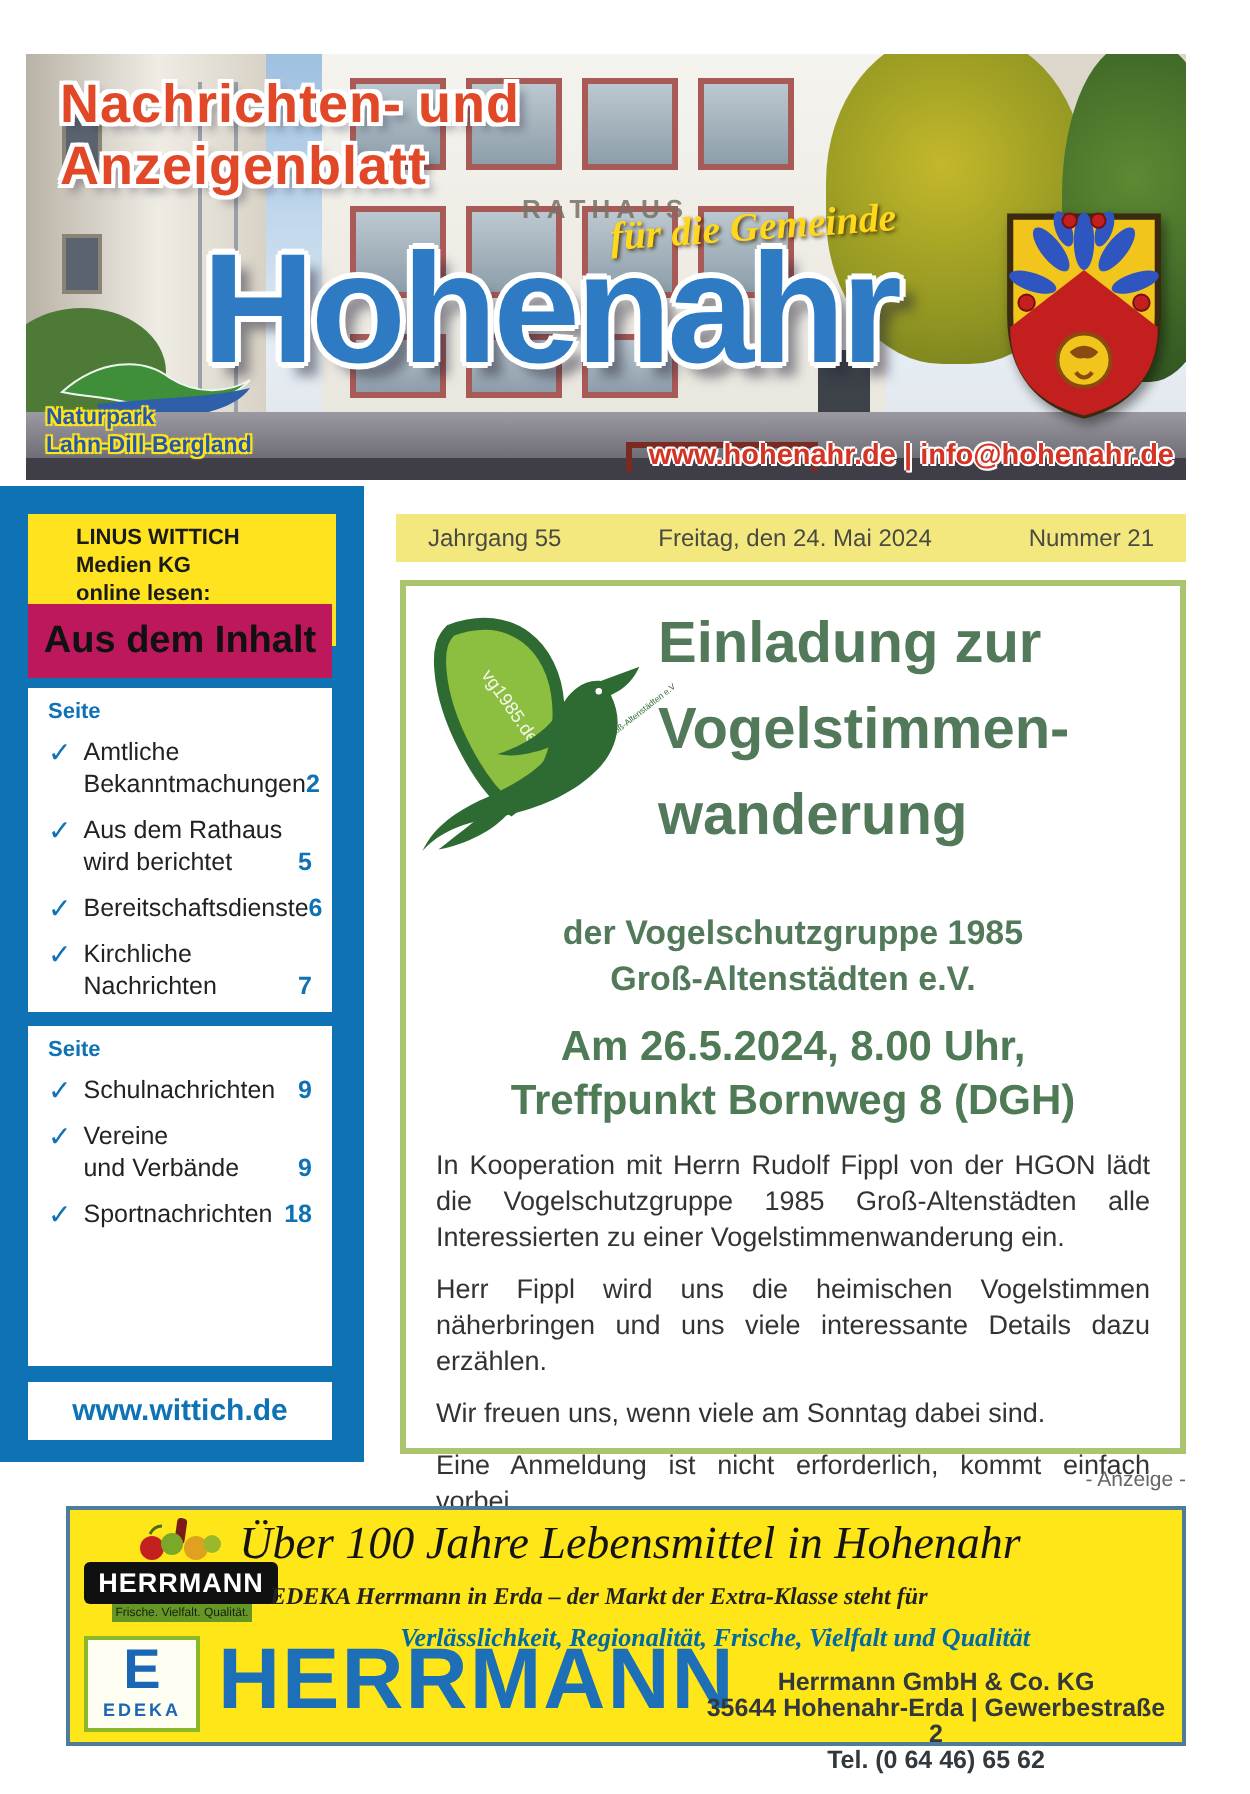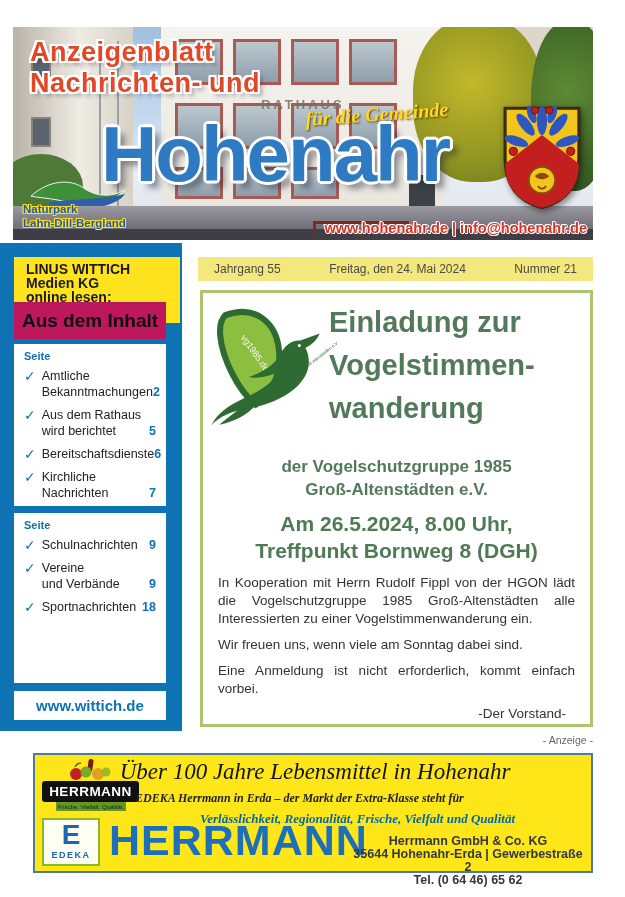--- a/index.html
+++ b/index.html
@@ -42,22 +42,22 @@
   .bldsign{position:absolute;left:248px;top:70px;font-size:13px;letter-spacing:3px;color:rgba(120,112,100,.85);font-weight:bold;}
   .weburl{position:absolute;right:6px;bottom:4px;font-size:14.5px;font-weight:bold;color:#d43424;
           text-shadow:1px 0 #fff,-1px 0 #fff,0 1px #fff,0 -1px #fff,1px 1px #fff,-1px -1px #fff;}
   .naturpark{position:absolute;left:6px;bottom:2px;width:150px;height:62px;}
   .np-text{position:absolute;left:4px;top:26px;font-size:11.5px;font-weight:bold;color:#2458a8;line-height:14px;
            text-shadow:0 0 2px #ffe31e,1px 1px 0 #ffe31e,-1px -1px 0 #ffe31e,1px -1px 0 #ffe31e,-1px 1px 0 #ffe31e;}
   .crest{position:absolute;right:10px;top:76px;width:82px;height:110px;filter:drop-shadow(2px 3px 3px rgba(0,0,0,.45));}
 
   
   .sidebar{position:absolute;left:0;top:243px;width:182px;height:488px;background:#0e72b5;}
-  .pubbox{position:absolute;left:14px;top:14px;width:166px;box-sizing:border-box;background:#ffe31e;
-          padding:5px 12px;font-size:14px;font-weight:bold;color:#1a1a1a;line-height:14px;}
+  .pubbox{position:absolute;left:14px;top:14px;width:154px;box-sizing:border-box;background:#ffe31e;
+          padding:5px 24px;font-size:11px;font-weight:bold;color:#1a1a1a;line-height:14px;}
   .contentsbox{position:absolute;left:14px;top:59px;width:152px;height:37px;background:#be185d;
           display:flex;align-items:center;justify-content:center;font-size:19px;font-weight:bold;color:#111;}
   .tocbox{position:absolute;left:14px;width:152px;background:#fff;box-sizing:border-box;
           padding:6px 10px 4px;overflow:hidden;}
   .tocbox1{top:101px;height:162px;}
   .tocbox2{top:270px;height:170px;}
   .seite{text-align:left;color:#0e72b5;font-weight:bold;font-size:11px;margin-bottom:6px;}
   .toc-item{display:flex;align-items:flex-end;margin-bottom:7px;}
   .chk{align-self:flex-start;color:#0e72b5;font-weight:bold;font-size:14px;margin-right:6px;line-height:16px;}
   .toc-text{flex:1;font-size:12.5px;color:#222;line-height:16px;}
@@ -138,22 +138,22 @@
     <div class="tree-dark"></div>
     <div class="bush"></div>
     <div class="ground"></div>
     <div class="ground2"></div>
     <div class="pg-bar" style="left:300px;bottom:16px;width:96px;height:3px;"></div>
     <div class="pg-bar" style="left:300px;bottom:4px;width:3px;height:14px;"></div>
     <div class="pg-bar" style="left:393px;bottom:4px;width:3px;height:14px;"></div>
 
     <div class="bldsign">RATHAUS</div>
     <div class="masthead">
+      <div>Nachrichten- und</div>
       <div>Anzeigenblatt</div>
-      <div>Nachrichten- und</div>
     </div>
     <div class="tagline">für die Gemeinde</div>
     <div class="bigtitle">Hohenahr</div>
 
     <svg class="crest" viewBox="0 0 80 105">
       <path d="M4,4 H76 V52 C76,82 60,96 40,101 C20,96 4,82 4,52 Z" fill="#f2c51d" stroke="#3a2a10" stroke-width="3"></path>
       <path d="M4,58 L40,30 L76,58 C76,84 60,96 40,101 C20,96 4,84 4,58 Z" fill="#c41f1f"></path>
       <g fill="#2f55c0">
         <ellipse cx="40" cy="16" rx="5" ry="14"></ellipse>
         <ellipse cx="24" cy="20" rx="5" ry="13" transform="rotate(-38 24 20)"></ellipse>
@@ -266,20 +266,21 @@
     <div class="nsubtitle">
       <div>der Vogelschutzgruppe 1985</div>
       <div>Groß-Altenstädten e.V.</div>
     </div>
     <div class="nevent">
       <div>Am 26.5.2024, 8.00 Uhr,</div>
       <div>Treffpunkt Bornweg 8 (DGH)</div>
     </div>
     <div class="nbody">
       <p>In Kooperation mit Herrn Rudolf Fippl von der HGON lädt die Vogelschutzgruppe 1985 Groß-Altenstädten alle Interessierten zu einer Vogelstimmenwanderung ein.</p>
+      <p>Herr Fippl wird uns die heimischen Vogelstimmen näherbringen und uns viele interessante Details dazu erzählen.</p>
       <p>Wir freuen uns, wenn viele am Sonntag dabei sind.</p>
       <p>Eine Anmeldung ist nicht erforderlich, kommt einfach vorbei.</p>
     </div>
     <div class="nsig">-Der Vorstand-</div>
   </div>
 
   <div class="anzeige">- Anzeige -</div>
 
   <div class="ad">
     <svg class="fruits" viewBox="0 0 46 24">

